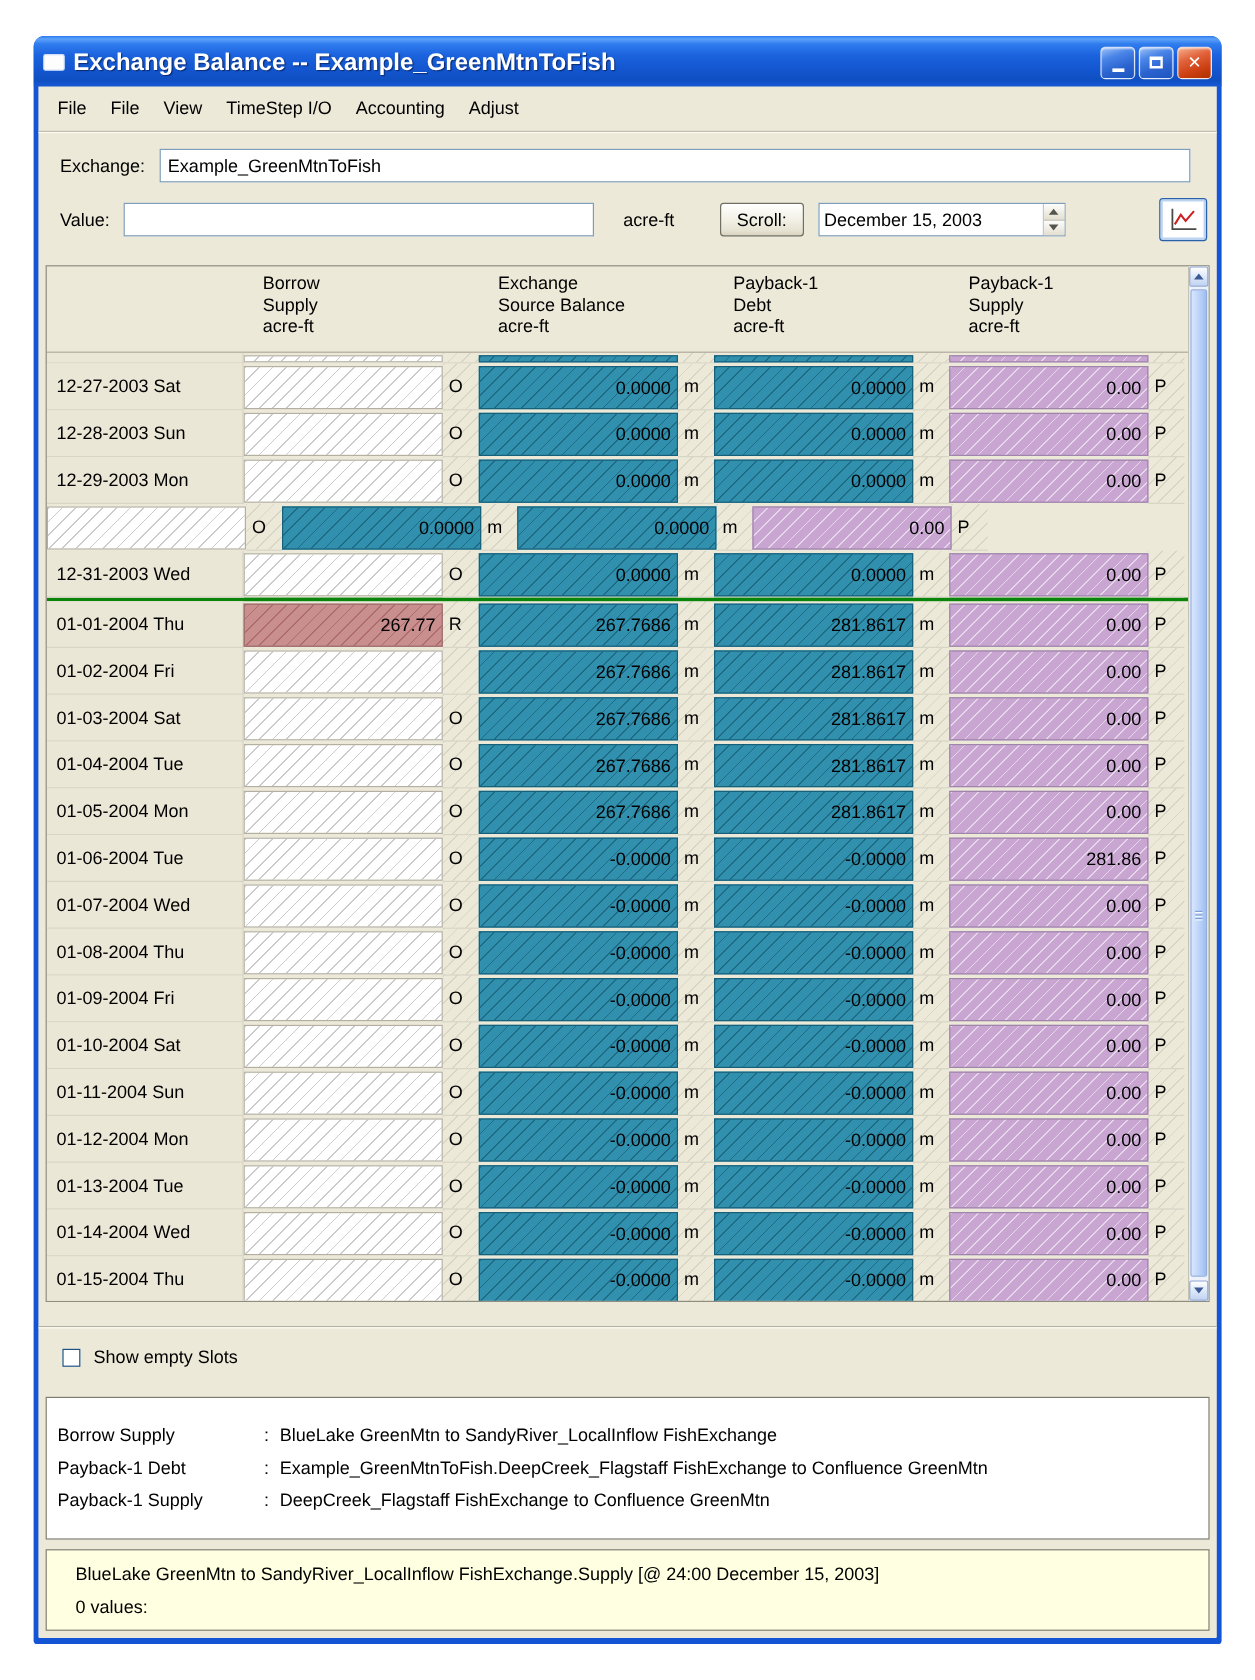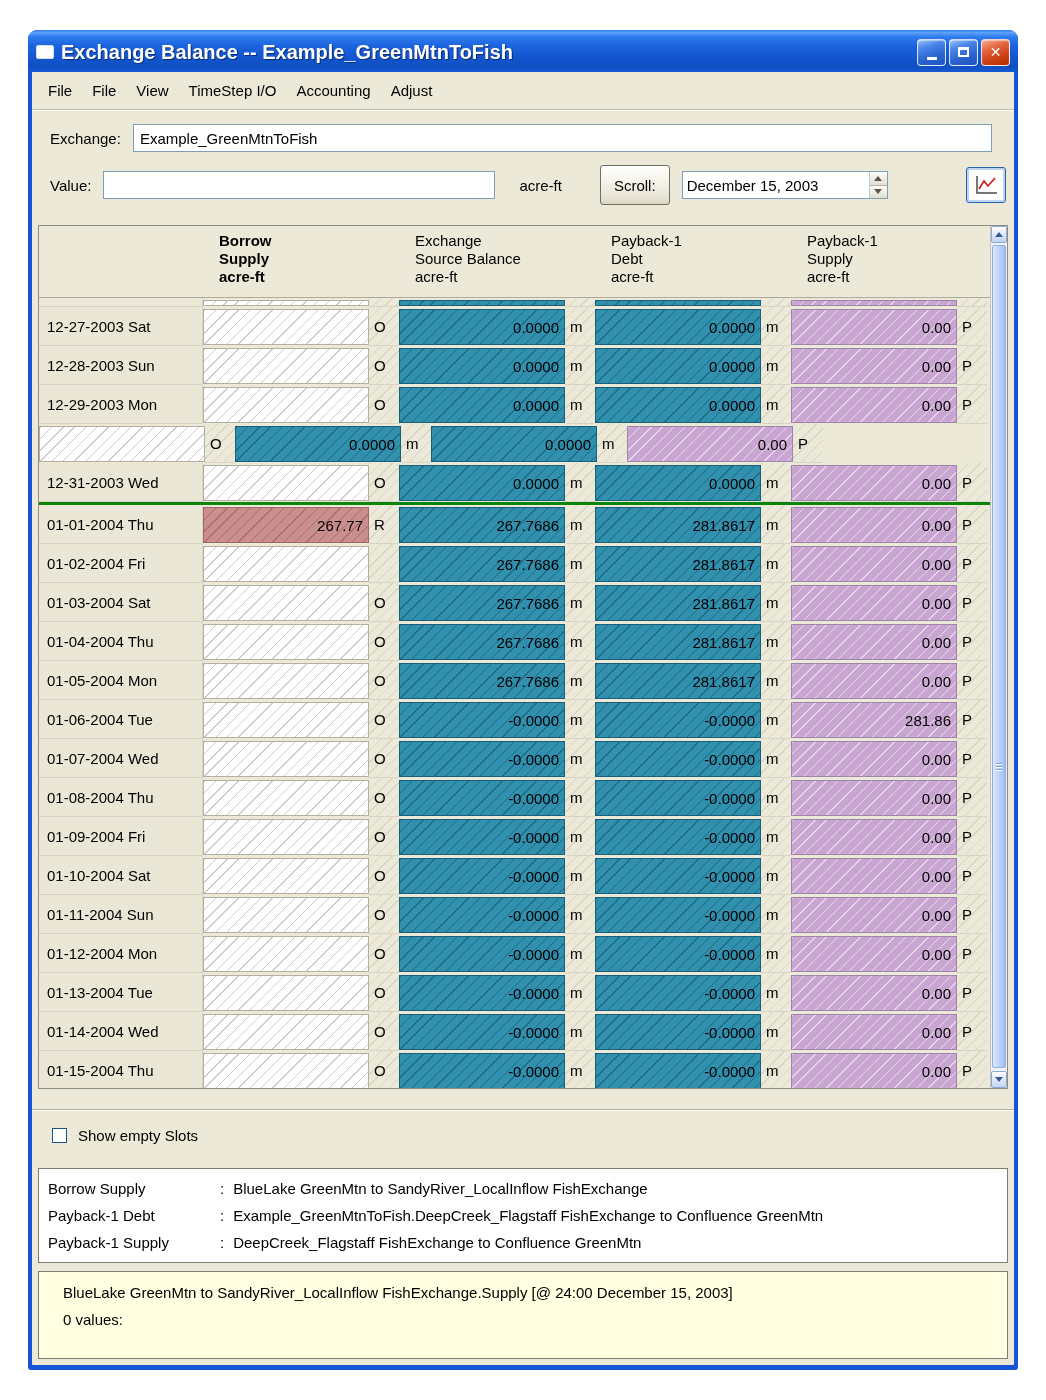--- a/index.html
+++ b/index.html
@@ -78,21 +78,21 @@
   .flabel { margin-right: 12px; white-space: nowrap; }
   .tinput {
     height: 28px; border: 1px solid #7f9db9; background: #fff;
     font-family: "Liberation Sans", sans-serif; font-size: 15px;
     padding: 0 6px;
   }
   .exchange-input { flex: 1; }
   .value-input { width: 392px; }
   .unit { margin-left: 24px; }
   .scroll-btn {
-    margin-left: 38px; height: 40px; padding: 0 13px;
+    margin-left: 38px; height: 28px; padding: 0 13px;
     font-family: "Liberation Sans", sans-serif; font-size: 15px;
     background: linear-gradient(180deg,#ffffff,#f4f2e8 45%,#e7e3d3 85%,#d9d4c0);
     border: 1px solid #6f6f64; border-radius: 3px;
   }
   .date-spin {
     margin-left: 12px; width: 206px; height: 28px;
     border: 1px solid #7f9db9; background: #fff;
     display: flex; align-items: stretch;
   }
   .date-text { flex: 1; display: flex; align-items: center; padding-left: 4px; white-space: nowrap; }
@@ -117,21 +117,21 @@
     margin: 20px 6px 0 6px;
     position: relative;
     flex: 0 0 864px;
     border: 1px solid #8f8c80;
     background: #ece9d8;
   }
   .grid { position: absolute; left: 0; top: 0; right: 17px; bottom: 0; overflow: hidden; }
   .thead { height: 72px; display: flex; border-bottom: 1px solid #aeaa9c; }
   .h-date { width: 164px; flex: 0 0 auto; }
   .h-col { width: 196px; flex: 0 0 auto; padding: 6px 0 0 16px; line-height: 18px; }
-  .h-col.bold { font-weight: bold; }
+  .h-col.bold { font-weight: normal; }
 
   .trow { display: flex; height: 39px; }
   .trow.sliver { height: 9px; overflow: hidden; }
   .c-date {
     width: 164px; flex: 0 0 auto;
     background: #ebe7d6;
     border-right: 1px solid #d8d4c6; border-bottom: 1px solid #d8d4c6;
     display: flex; align-items: center; padding-left: 8px;
     white-space: nowrap;
   }
@@ -196,21 +196,21 @@
   .sb-grip i { display:block; height: 1px; background: #7fa0d8; box-shadow: 0 1px 0 #fff; }
 
   
   .hsep { margin-top: 20px; height: 2px; border-top: 1px solid #b4b0a1; border-bottom: 1px solid #fdfcf6; }
   .checkbox-row { display: flex; align-items: center; margin: 16px 0 0 20px; }
   .checkbox { width: 15px; height: 15px; background: #fff; border: 1px solid #1d5281; margin-right: 11px; flex: 0 0 auto; }
 
   .legend-box {
     margin: 24px 6px 0 6px;
     background: #fff; border: 1px solid #7f7d70;
-    padding: 6px 9px; line-height: 27px;
+    padding: 18px 9px; line-height: 27px;
   }
   .legend-row { display: flex; white-space: nowrap; overflow: hidden; }
   .legend-name { width: 172px; flex: 0 0 auto; }
   .legend-colon { margin-right: 9px; }
 
   .status-box {
     margin: 8px 6px 6px 6px; flex: 1;
     background: #ffffe1; border: 1px solid #7f7d70;
     padding: 7px 24px; line-height: 27px;
     overflow: hidden;
@@ -404,21 +404,21 @@
     <div class="c-flag">O</div>
     <div class="c-val cell-teal">267.7686</div>
     <div class="c-flag">m</div>
     <div class="c-val cell-teal">281.8617</div>
     <div class="c-flag">m</div>
     <div class="c-val cell-purple">0.00</div>
     <div class="c-flag">P</div>
   </div>
 
   <div class="trow">
-    <div class="c-date">01-04-2004 Thu</div>
+    <div class="c-date">01-04-2004 Tue</div>
     <div class="c-val cell-white"></div>
     <div class="c-flag">O</div>
     <div class="c-val cell-teal">267.7686</div>
     <div class="c-flag">m</div>
     <div class="c-val cell-teal">281.8617</div>
     <div class="c-flag">m</div>
     <div class="c-val cell-purple">0.00</div>
     <div class="c-flag">P</div>
   </div>
 

